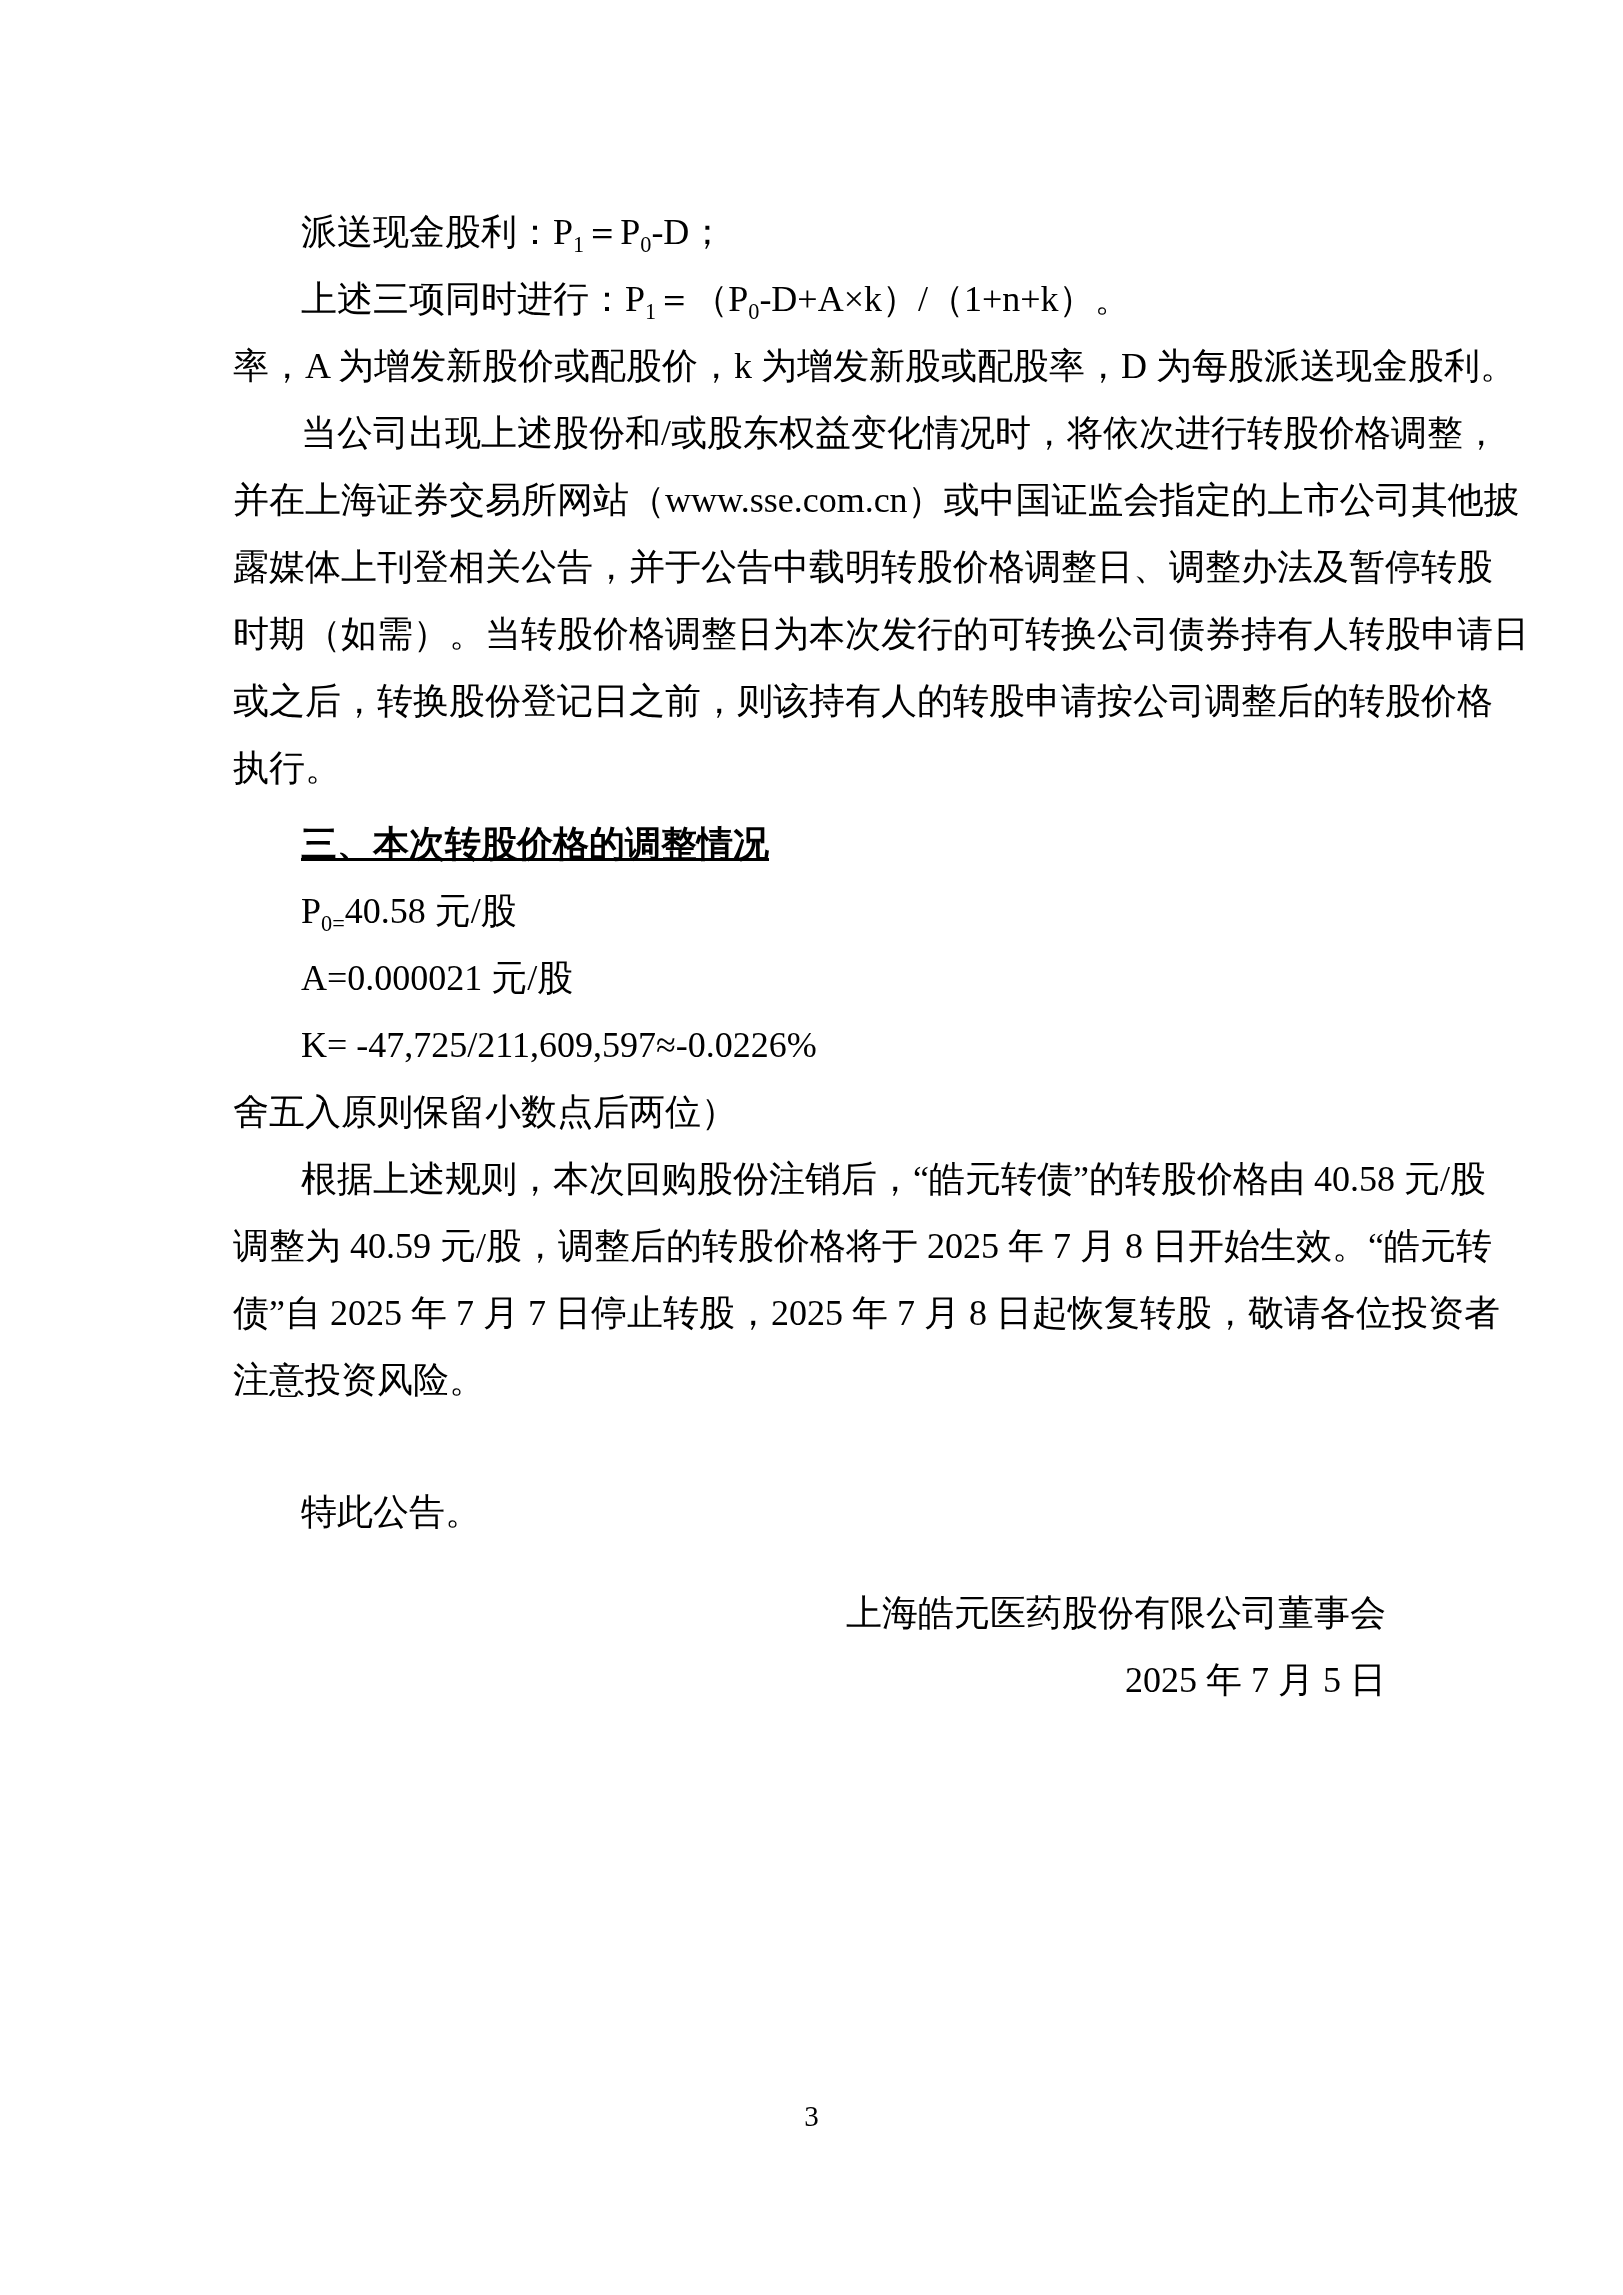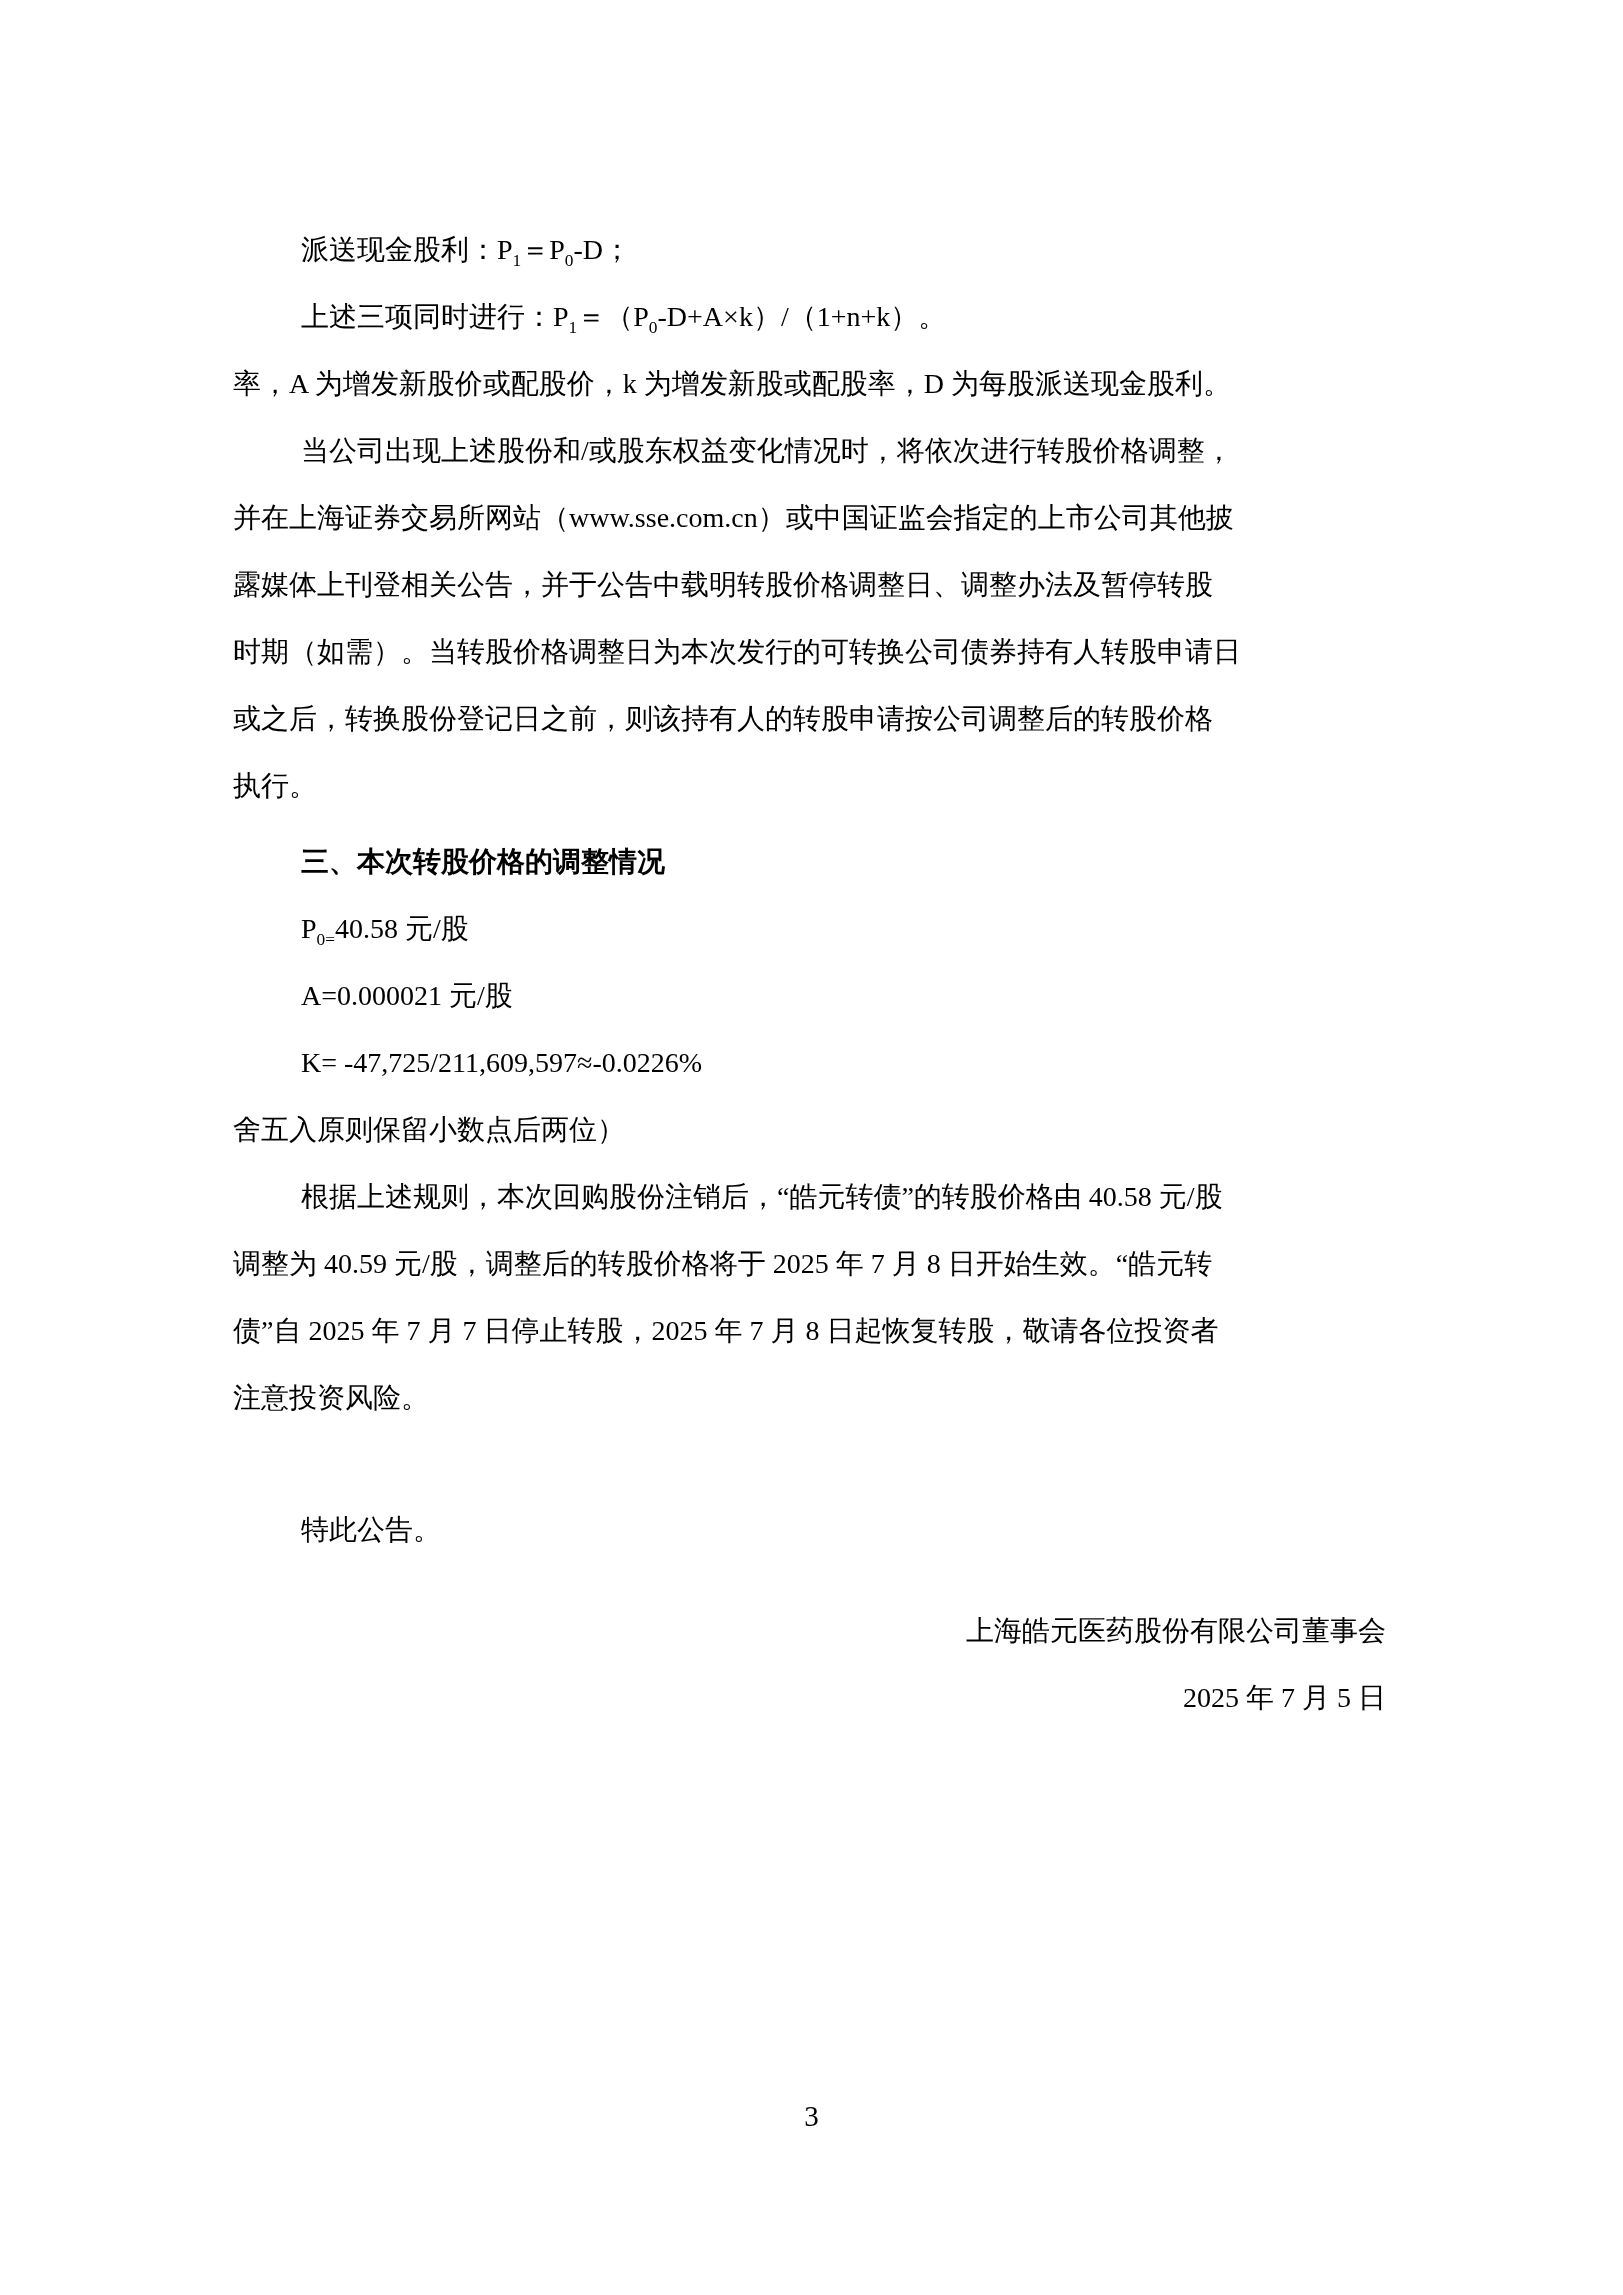--- a/index.html
+++ b/index.html
@@ -12,32 +12,32 @@
     width: 1623px;
     height: 2295px;
     background: #ffffff;
     color: #000000;
     font-family: "Liberation Serif", "DejaVu Serif", serif;
     overflow: hidden;
   }
   .doc-body {
     position: absolute;
     left: 233px;
-    top: 216px;
+    top: 199px;
     width: 1157px;
-    font-size: 28px;
+    font-size: 36px;
   }
   .block { margin: 0; }
   .line {
     line-height: 67px;
     white-space: nowrap;
     text-align: left;
   }
   .line.indent { padding-left: 68px; }
-  .block.heading { margin-top: 9.2px; }
+  .block.heading { margin-top: 9.2px; text-decoration: underline; }
   .block.heading .line { font-weight: bold; }
   .block.closing { margin-top: 65px; }
   .block.signature { margin-top: 34px; }
   .block.signature .line,
   .block.signature-date .line {
     text-align: right;
     padding-right: 3.9px;
   }
   sub {
     font-size: 0.62em;

